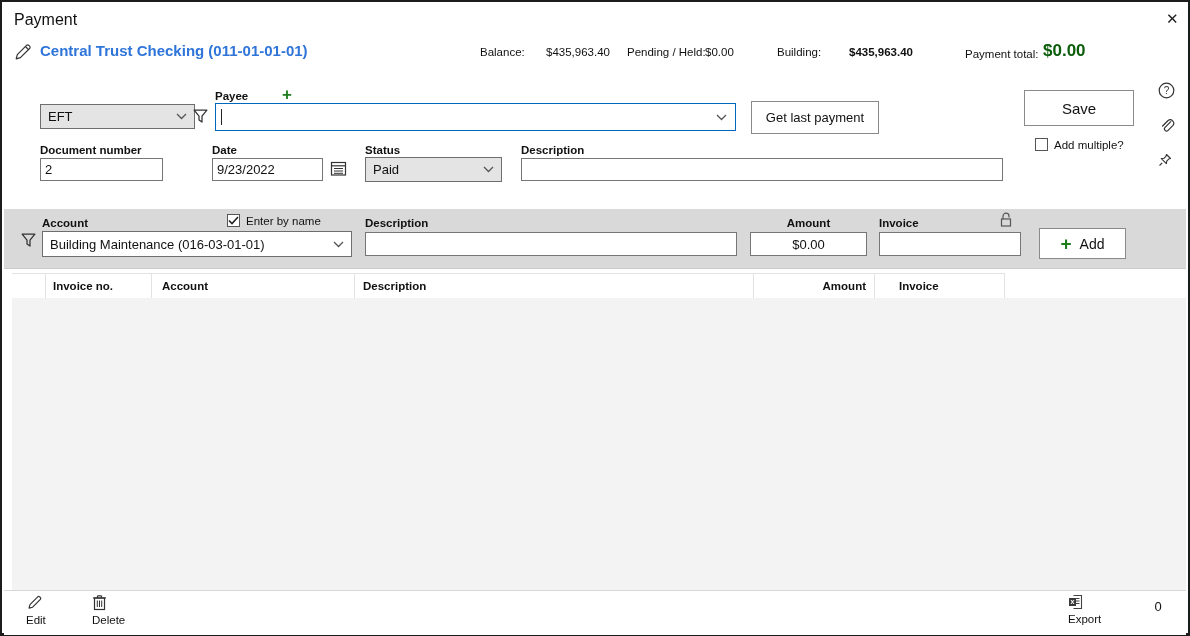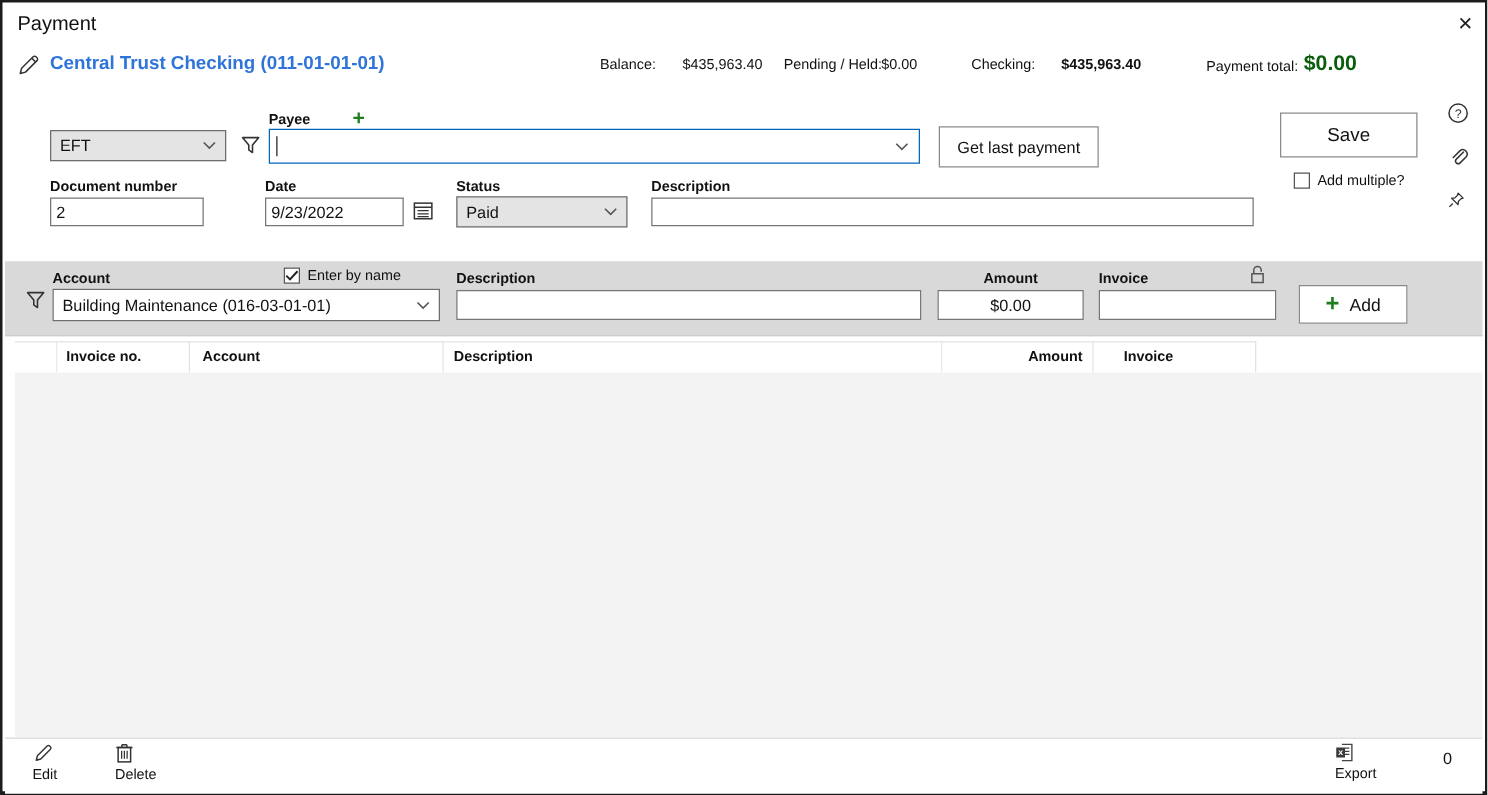--- a/index.html
+++ b/index.html
@@ -40,27 +40,27 @@
         <path d="M3.2 16.8 l1.1-4.2 L13.5 3.4 a1.6 1.6 0 0 1 2.3 0 l0.8 0.8 a1.6 1.6 0 0 1 0 2.3 L7.4 15.7 Z" fill="none" stroke="#333" stroke-width="1.2" stroke-linejoin="round"></path>
         <line x1="12.4" y1="4.5" x2="15.5" y2="7.6" stroke="#333" stroke-width="1.2"></line>
       </svg>
   </span>
   <div class="abs" style="left:38px;top:40px;font-size:15px;font-weight:bold;color:#2e74d9;">Central Trust Checking (011-01-01-01)</div>
 
   <div class="abs val" style="left:478px;top:44px;">Balance:</div>
   <div class="abs val" style="left:544px;top:44px;">$435,963.40</div>
   <div class="abs val" style="left:625px;top:44px;">Pending / Held:</div>
   <div class="abs val" style="left:703px;top:44px;">$0.00</div>
-  <div class="abs val" style="left:775px;top:44px;">Checking:</div>
+  <div class="abs val" style="left:775px;top:44px;">Building:</div>
   <div class="abs val" style="left:847px;top:44px;font-weight:bold;">$435,963.40</div>
   <div class="abs val" style="left:963px;top:46px;">Payment total:</div>
   <div class="abs" style="left:1041px;top:39px;font-size:17px;font-weight:bold;color:#0a5d0a;white-space:nowrap;">$0.00</div>
 
   <div class="abs lbl" style="left:38px;top:104px;">Pay by</div>
-  <div class="abs select" style="left:38px;top:102px;width:141px;height:25px;gap:24px;">
+  <div class="abs select" style="left:38px;top:102px;width:155px;height:25px;gap:24px;">
     <span>EFT</span>
     <span>
         <svg width="11" height="7" viewBox="0 0 11 7">
           <polyline points="1,1 5.5,5.5 10,1" fill="none" stroke="#555" stroke-width="1.3"></polyline>
         </svg>
       </span>
   </div>
   <span class="abs" style="left:190px;top:106px;">
     <svg width="17" height="17" viewBox="0 0 16 16">
         <path d="M2 2 h12 l-4.6 5.6 v5.6 l-2.8 -2 v-3.6 z" fill="none" stroke="#333" stroke-width="1.2" stroke-linejoin="round"></path>

